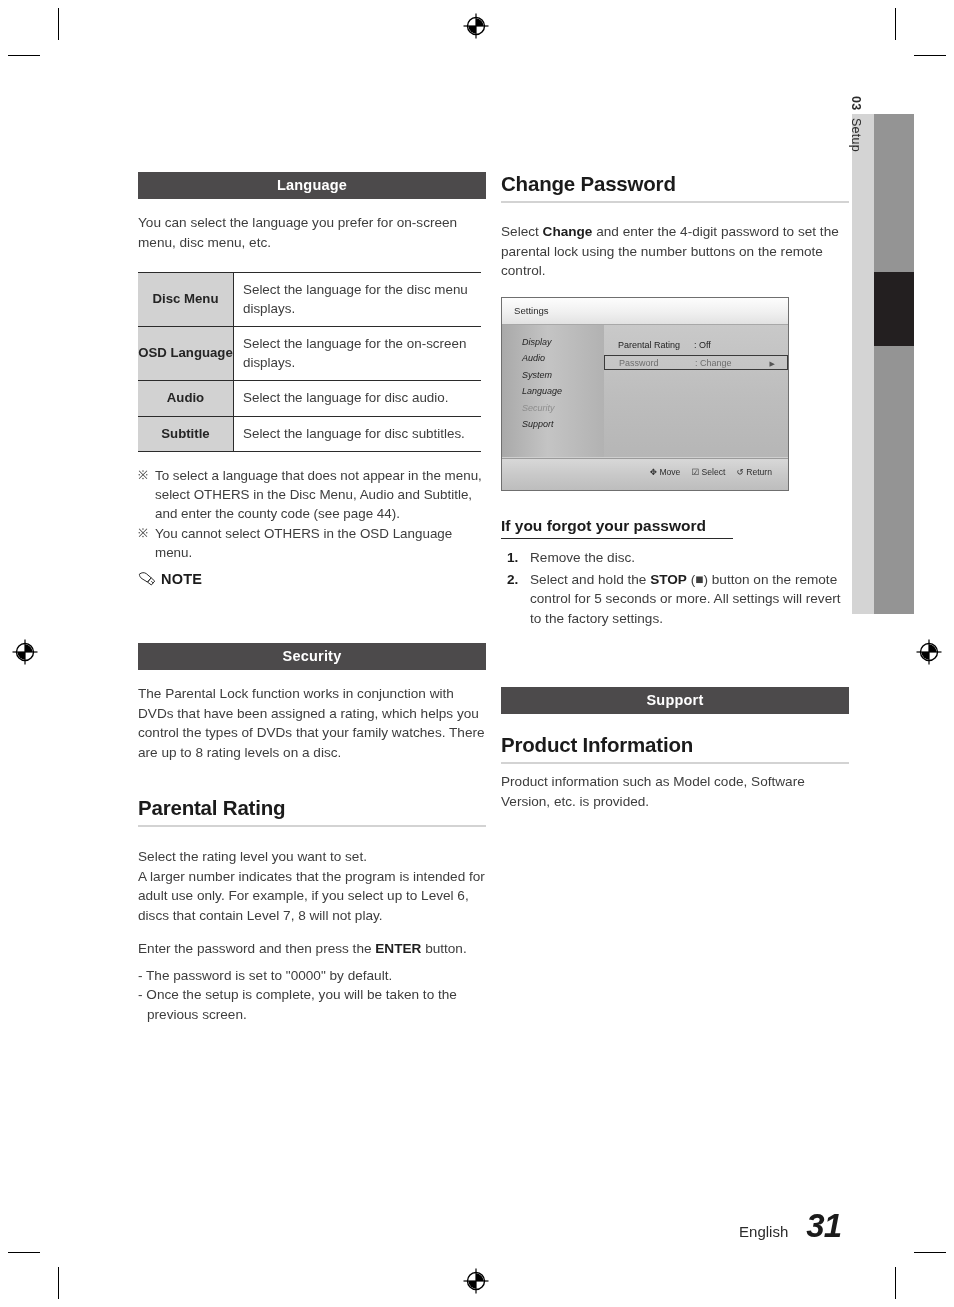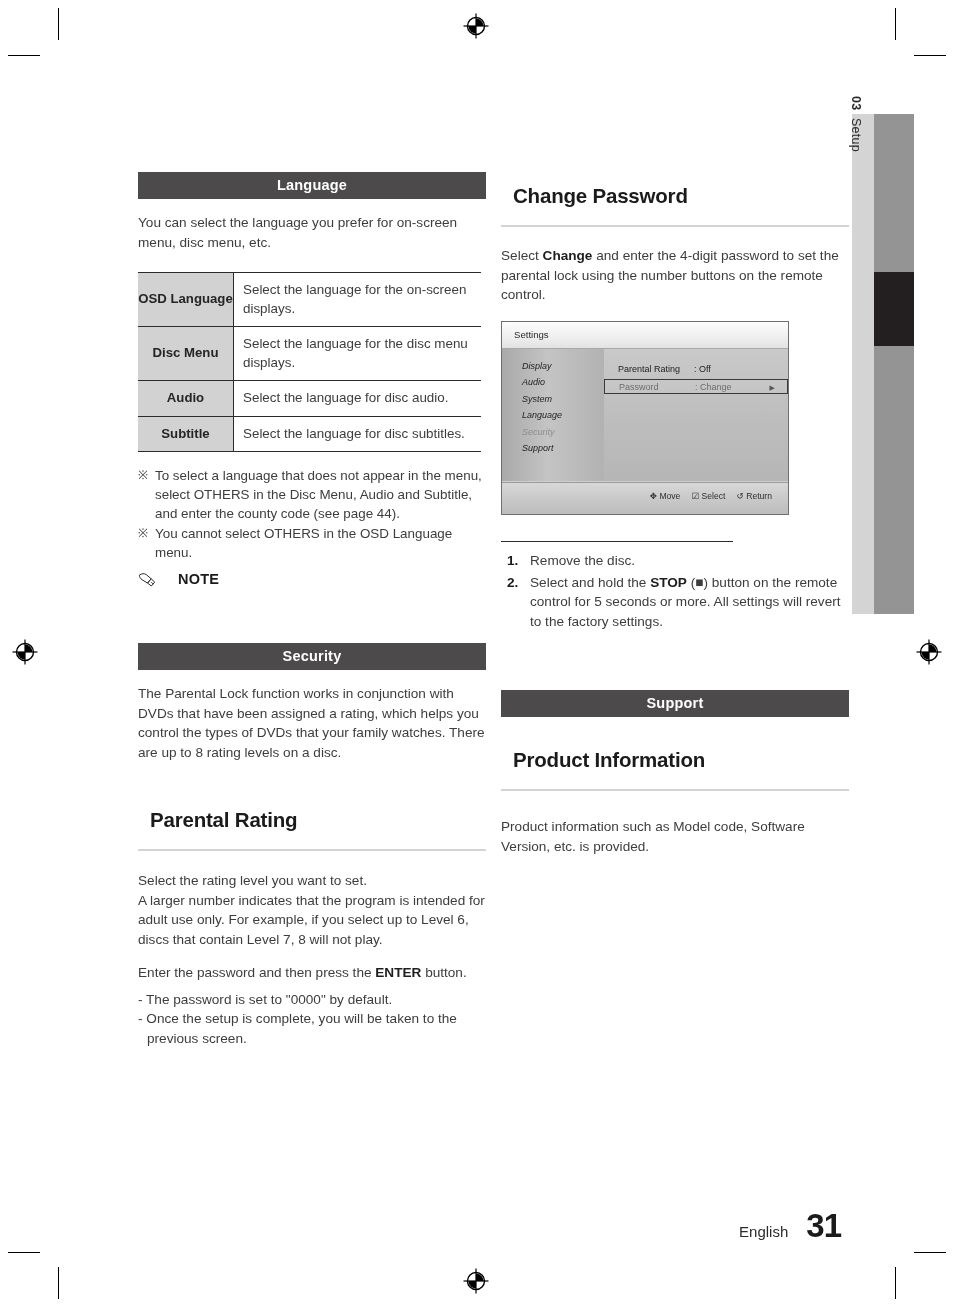--- a/index.html
+++ b/index.html
@@ -98,21 +98,21 @@
     color: #3d3d3d;
     margin: 14px 0 0 0;
   }
   .body-text b { color: #1e1e1e; font-weight: bold; }
 
   
   .h2 {
     font-size: 20.5px;
     font-weight: bold;
     color: #1b1b1b;
-    margin: 12px;
+    margin: 0;
     padding: 0 0 5px 0;
     letter-spacing: -0.2px;
   }
   .h2-rule {
     height: 2px;
     background: #d3d3d3;
     width: 100%;
   }
 
   
@@ -172,22 +172,22 @@
   .star-item .mk {
     width: 17px;
     flex: none;
     font-size: 12px;
     line-height: 19px;
     color: #3d3d3d;
   }
 
   .note-head {
     display: flex;
-    align-items: flex-end;
-    gap: 22px;
+    align-items: flex-start;
+    gap: 5px;
     margin-top: 9px;
   }
   .note-head .txt {
     font-size: 14.5px;
     font-weight: bold;
     color: #1b1b1b;
     letter-spacing: 0.2px;
   }
   .note-list { margin: 4px 0 0 21px; }
   .note-item {
@@ -316,20 +316,21 @@
   }
   .footer .lang {
     font-size: 15px;
     color: #2b2b2b;
   }
   .footer .pg {
     font-size: 33px;
     font-weight: bold;
     color: #1b1b1b;
     letter-spacing: -1px;
+    font-style: italic;
   }
 </style>
 </head>
 <body>
 
 <div id="page">
 
   <div class="crop-v" style="left:58px;  top:8px;"></div>
   <div class="crop-h" style="left:8px;   top:55px;"></div>
   <div class="crop-v" style="left:895px; top:8px;"></div>
@@ -378,28 +379,28 @@
 
   <div class="col col-left">
 
     <div class="sec-bar">Language</div>
 
     <p class="body-text">You can select the language you prefer for on-screen menu, disc menu, etc.</p>
 
     <table class="lang-table">
       <tbody>
           <tr>
+        <td class="k">Disc Menu</td>
+        <td class="v">Select the language for the disc menu displays.</td>
+      </tr>
+      <tr>
         <td class="k">
           <span>OSD Language</span>
         </td>
         <td class="v">Select the language for the on-screen displays.</td>
-      </tr>
-      <tr>
-        <td class="k">Disc Menu</td>
-        <td class="v">Select the language for the disc menu displays.</td>
       </tr>
       <tr>
         <td class="k">Audio</td>
         <td class="v">Select the language for disc audio.</td>
       </tr>
       <tr>
         <td class="k">Subtitle</td>
         <td class="v">Select the language for disc subtitles.</td>
       </tr>
     </tbody>
@@ -495,20 +496,21 @@
           <span class="hint">
             <span>↺</span>
             <span>Return</span>
           </span>
         </div>
       </div>
     </div>
 
     <div style="height:26px"></div>
 
+    <h3 class="h3">If you forgot your password</h3>
     <div class="h3-rule"></div>
 
     <div class="num-list">
       <div class="num-item">
         <span class="n">1.</span>
         <span><span>Remove the disc.</span></span>
       </div>
       <div class="num-item">
         <span class="n">2.</span>
         <span><span>Select and hold the </span><b>STOP</b><span> (■) button on the remote control for 5 seconds or more. All settings will revert to the factory settings.</span></span>
@@ -517,21 +519,21 @@
 
     <div style="height:57px"></div>
 
     <div class="sec-bar">Support</div>
 
     <div style="height:19px"></div>
 
     <h2 class="h2">Product Information</h2>
     <div class="h2-rule"></div>
 
-    <p class="body-text" style="margin-top:26px">Product information such as Model code, Software Version, etc. is provided.</p>
+    <p class="body-text" style="margin-top:8px">Product information such as Model code, Software Version, etc. is provided.</p>
 
   </div>
 
   <div class="footer">
     <span class="lang">English</span>
     <span class="pg">31</span>
   </div>
 
 </div>
 

